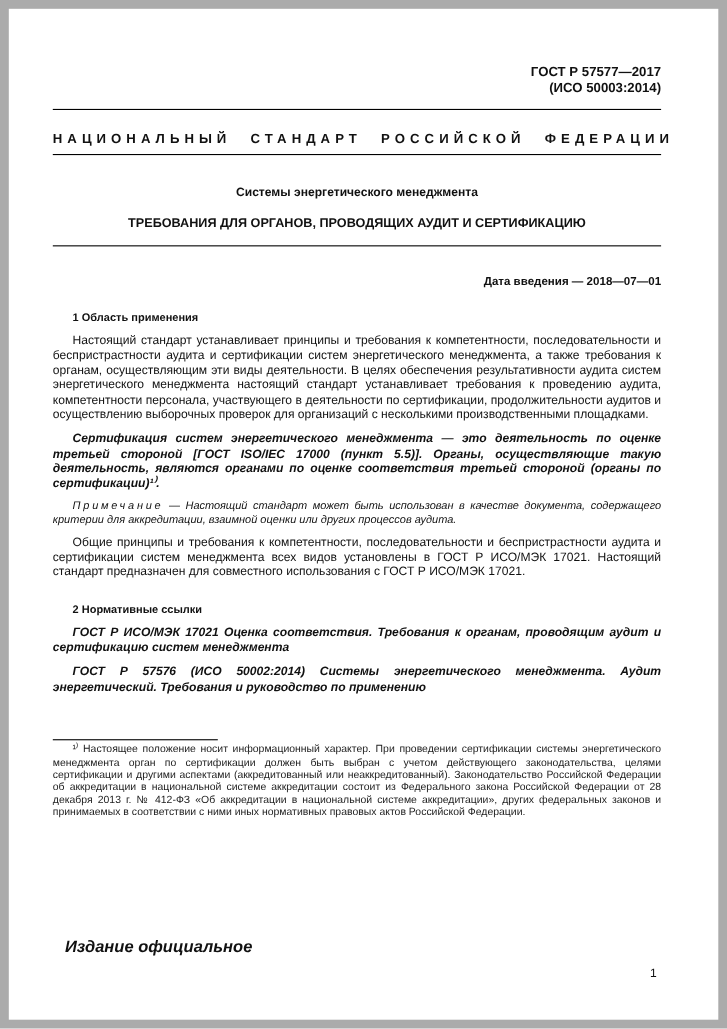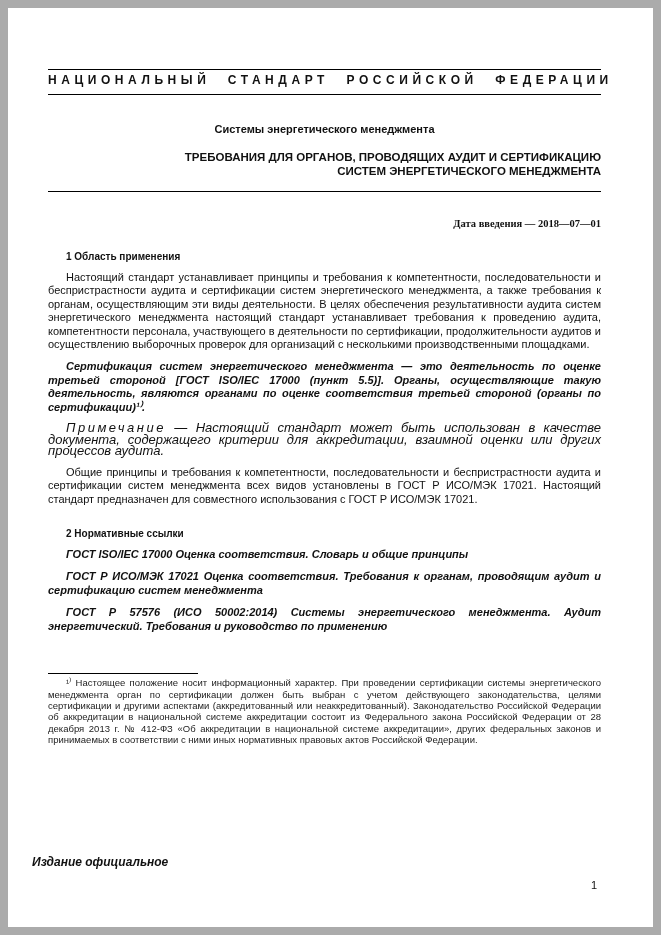--- a/index.html
+++ b/index.html
@@ -27,74 +27,73 @@
   .rule {
     border: none;
     border-top: 1.5px solid #000;
     margin: 0;
   }
   .rule-thin { border-top: 1px solid #000; }
   .rule-top1 { margin-top: 11px; }
   .rule-top2 { margin-top: 7px; }
   .rule-title { margin-top: 13px; }
   .national-standard {
-    margin-top: 3px;
+    margin-top: 19px;
     font-weight: bold;
     font-size: 12px;
     letter-spacing: 0.38em;
     word-spacing: 0.8em;
     white-space: nowrap;
     text-align: center;
   }
   .subject {
     margin-top: 28px;
     text-align: center;
     font-weight: bold;
     font-size: 11px;
   }
   .main-title {
     margin-top: 15px;
-    text-align: right;
+    text-align: center;
     font-weight: bold;
     font-size: 11.5px;
     line-height: 14px;
   }
   .title-en {
     margin-top: 12px;
     text-align: center;
     font-size: 9.5px;
     color: #222;
   }
   .effective-date {
     margin-top: 26px;
     text-align: right;
     font-weight: bold;
     font-size: 10.5px;
-    font-family: Liberation Serif, serif;
   }
   .section-heading {
     margin: 22px 0 0 0;
     font-weight: bold;
     font-size: 10px;
     text-indent: 18px;
   }
   p.body-text {
     margin: 9px 0 0 0;
     font-size: 11px;
     line-height: 13.4px;
     text-align: justify;
     text-indent: 18px;
   }
   p.bold-italic {
     font-weight: bold;
     font-style: italic;
   }
   .note {
     margin: 8px 0 0 0;
-    font-size: 13px;
+    font-size: 10px;
     line-height: 11.6px;
     text-align: justify;
     text-indent: 18px;
     font-style: italic;
   }
   .note-label { letter-spacing: 2.5px; }
   .ref-item { margin-top: 1px; }
   .references p:first-of-type { margin-top: 9px; }
   .footnote-block {
     margin-top: 40px;
@@ -108,69 +107,71 @@
   .footnote-text {
     font-size: 9.5px;
     line-height: 11.4px;
     text-align: justify;
     text-indent: 18px;
     margin: 0;
     color: #1c1c1c;
   }
   .edition-label {
     position: absolute;
-    left: 24px;
+    left: 51px;
     bottom: 58px;
     font-weight: bold;
     font-style: italic;
-    font-size: 12px;
+    font-size: 15px;
   }
   .page-number {
     position: absolute;
     right: 56px;
     bottom: 36px;
     font-size: 11px;
   }
 </style>
 </head>
 <body>
 
 <div class="page">
 
+  <div class="doc-number">
+    <div>ГОСТ Р 57577—2017</div>
+    <div>(ИСО 50003:2014)</div>
+  </div>
 
   <hr class="rule rule-top1">
   <div class="national-standard">НАЦИОНАЛЬНЫЙ СТАНДАРТ РОССИЙСКОЙ ФЕДЕРАЦИИ</div>
   <hr class="rule rule-top2">
 
   <div class="subject">Системы энергетического менеджмента</div>
 
   <div class="main-title">
     <div>ТРЕБОВАНИЯ ДЛЯ ОРГАНОВ, ПРОВОДЯЩИХ АУДИТ И СЕРТИФИКАЦИЮ</div>
-    <div>СИСТЕМ ЭНЕРГЕТИЧЕСКОГО МЕНЕДЖМЕНТА</div>
   </div>
 
 
   <hr class="rule rule-thin rule-title">
 
   <div class="effective-date">Дата введения — 2018—07—01</div>
 
   <h2 class="section-heading">1 Область применения</h2>
 
   <p class="body-text">Настоящий стандарт устанавливает принципы и требования к компетентности, последовательности и беспристрастности аудита и сертификации систем энергетического менеджмента, а также требования к органам, осуществляющим эти виды деятельности. В целях обеспечения результативности аудита систем энергетического менеджмента настоящий стандарт устанавливает требования к проведению аудита, компетентности персонала, участвующего в деятельности по сертификации, продолжительности аудитов и осуществлению выборочных проверок для организаций с несколькими производственными площадками.</p>
 
   <p class="body-text bold-italic">Сертификация систем энергетического менеджмента — это деятельность по оценке третьей стороной [ГОСТ ISO/IEC 17000 (пункт 5.5)]. Органы, осуществляющие такую деятельность, являются органами по оценке соответствия третьей стороной (органы по сертификации)¹⁾.</p>
 
   <p class="note"><span class="note-label">Примечание</span><span> — Настоящий стандарт может быть использован в качестве документа, содержащего критерии для аккредитации, взаимной оценки или других процессов аудита.</span></p>
 
   <p class="body-text">Общие принципы и требования к компетентности, последовательности и беспристрастности аудита и сертификации систем менеджмента всех видов установлены в ГОСТ Р ИСО/МЭК 17021. Настоящий стандарт предназначен для совместного использования с ГОСТ Р ИСО/МЭК 17021.</p>
 
   <h2 class="section-heading">2 Нормативные ссылки</h2>
 
   <div class="references">
-    <p class="body-text bold-italic ref-item">ГОСТ ISO/IEC 17000 Оценка соответствия. Словарь и общие принципы</p>
     <p class="body-text bold-italic ref-item">ГОСТ Р ИСО/МЭК 17021 Оценка соответствия. Требования к органам, проводящим аудит и сертификацию систем менеджмента</p>
     <p class="body-text bold-italic ref-item">ГОСТ Р 57576 (ИСО 50002:2014) Системы энергетического менеджмента. Аудит энергетический. Требования и руководство по применению</p>
   </div>
 
   <div class="footnote-block">
     <hr class="footnote-rule">
     <p class="footnote-text"><span>¹⁾ </span><span>Настоящее положение носит информационный характер. При проведении сертификации системы энергетического менеджмента орган по сертификации должен быть выбран с учетом действующего законодательства, целями сертификации и другими аспектами (аккредитованный или неаккредитованный). Законодательство Российской Федерации об аккредитации в национальной системе аккредитации состоит из Федерального закона Российской Федерации от 28 декабря 2013 г. № 412-ФЗ «Об аккредитации в национальной системе аккредитации», других федеральных законов и принимаемых в соответствии с ними иных нормативных правовых актов Российской Федерации.</span></p>
   </div>
 
   <div class="edition-label">Издание официальное</div>

